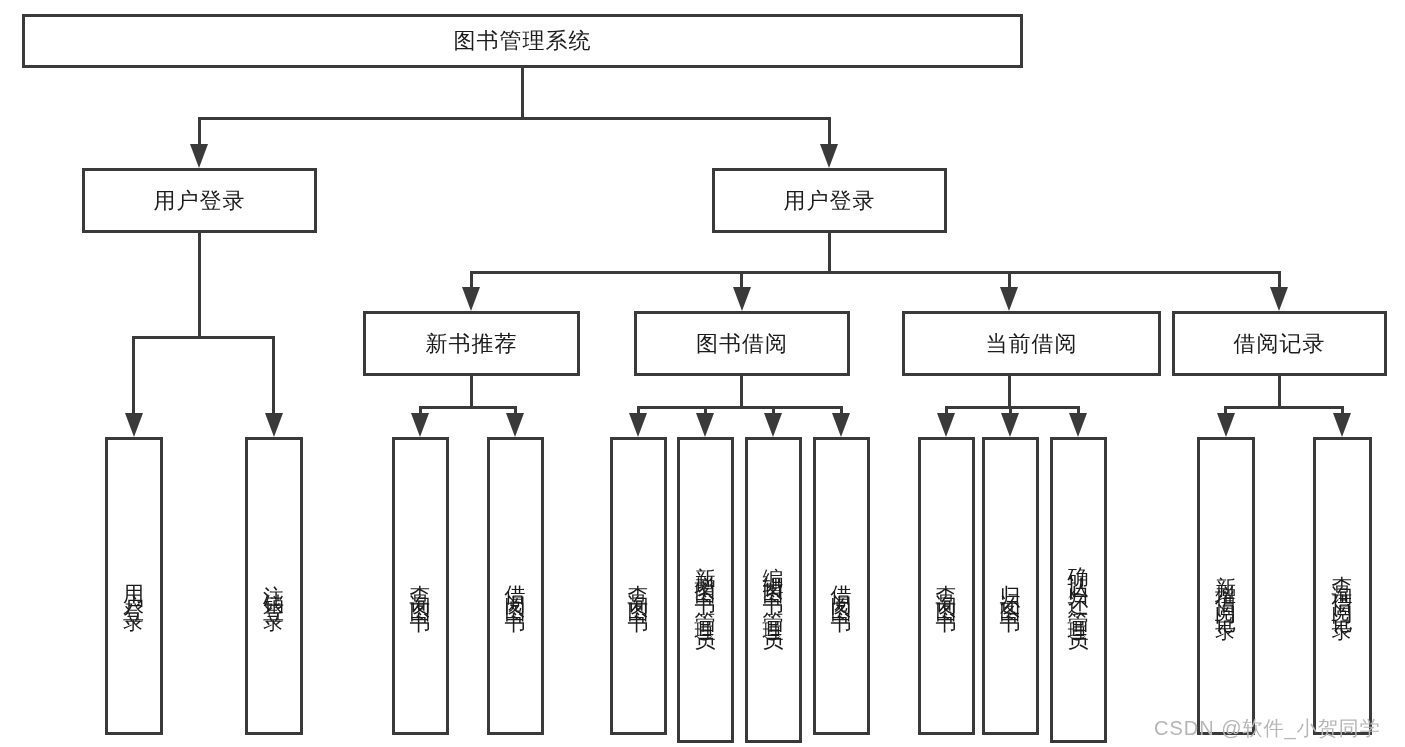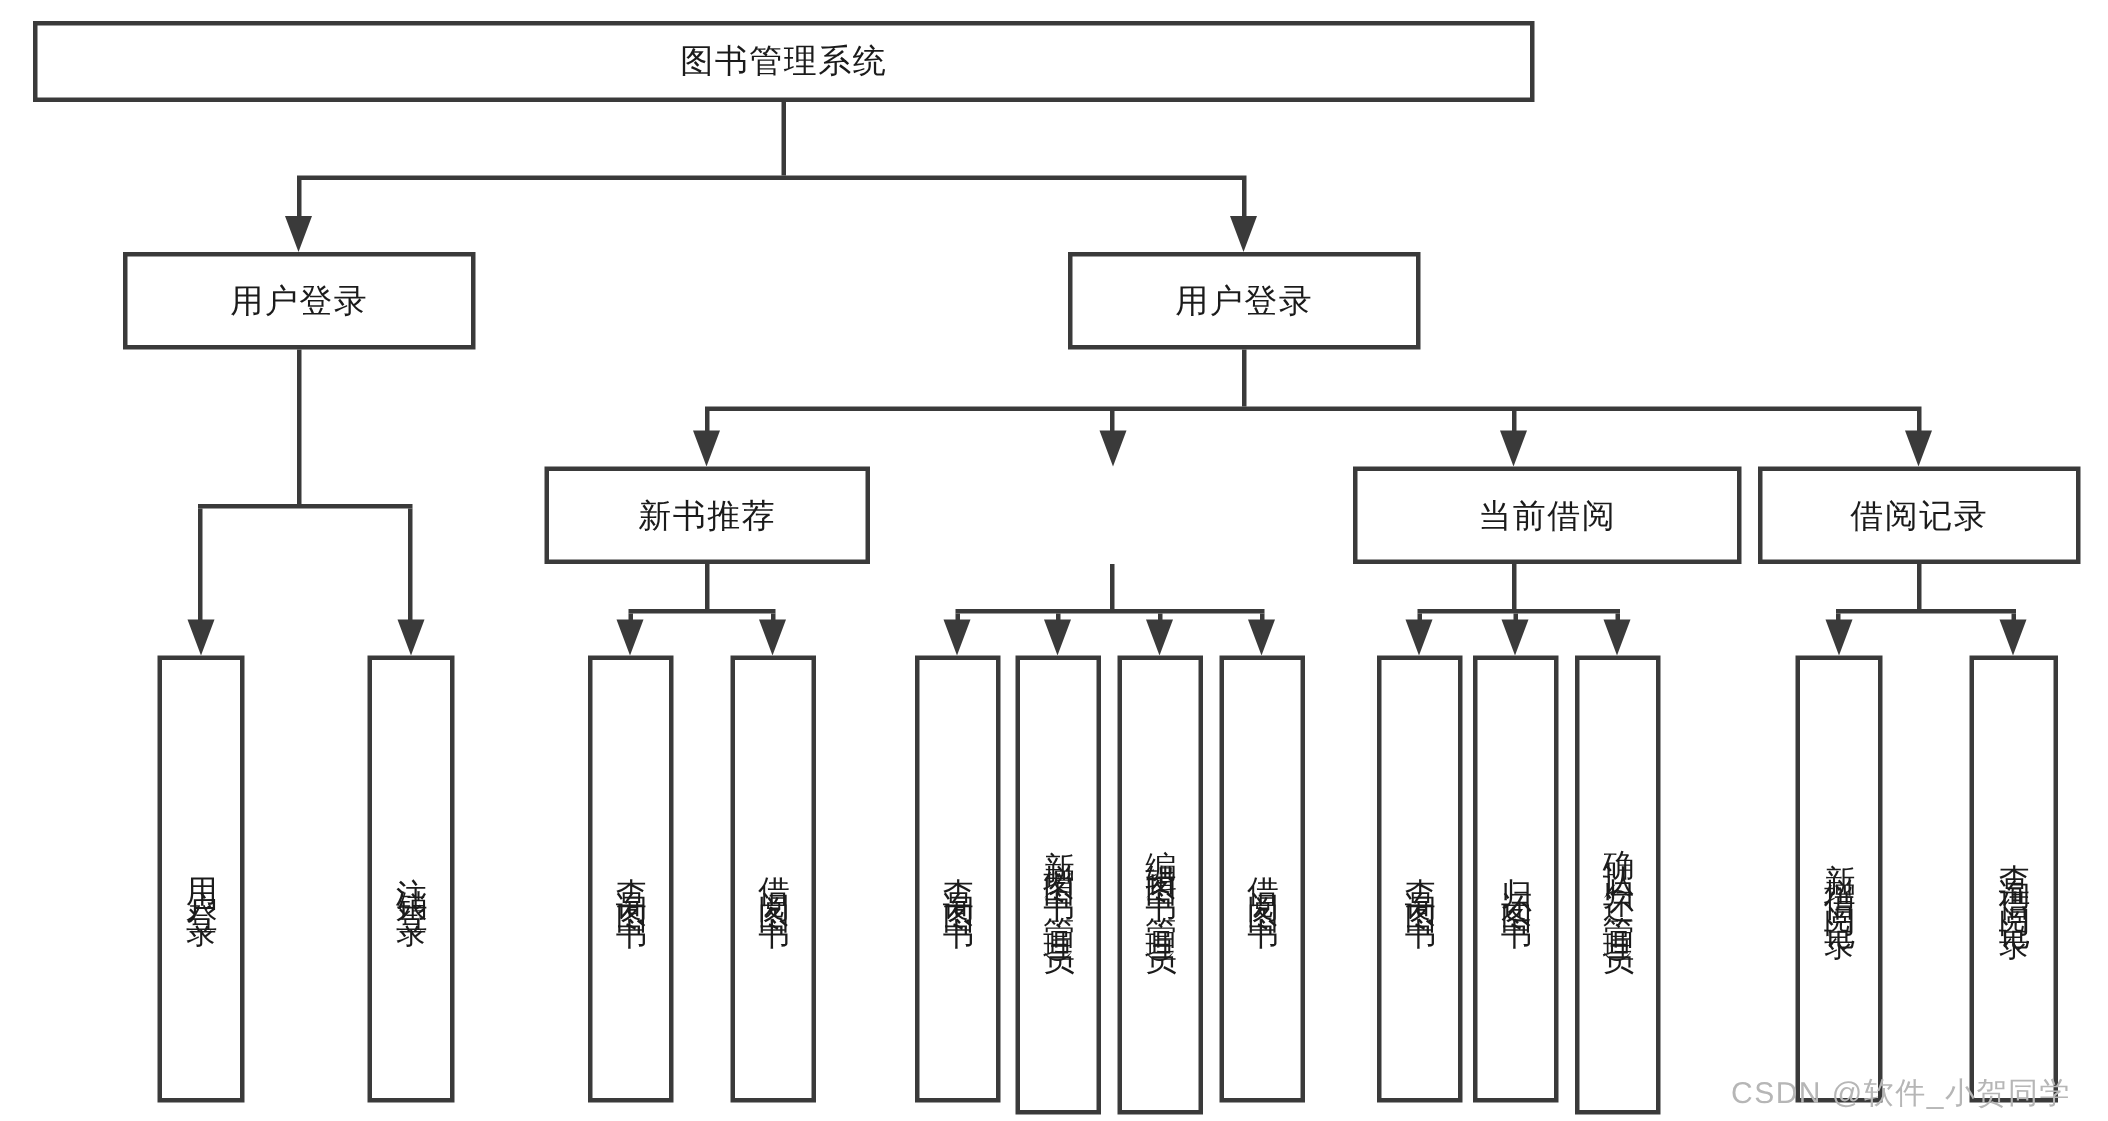--- a/index.html
+++ b/index.html
@@ -64,20 +64,23 @@
   <div class="ar" style="left:462px;top:287px;"></div>
   <div class="vl" style="left:740px;top:274px;height:16px;"></div>
   <div class="ar" style="left:733px;top:287px;"></div>
   <div class="vl" style="left:1008px;top:274px;height:16px;"></div>
   <div class="ar" style="left:1000px;top:287px;"></div>
   <div class="vl" style="left:1278px;top:274px;height:16px;"></div>
   <div class="ar" style="left:1270px;top:287px;"></div>
 
   <div class="box hx" style="left:363px;top:311px;width:217px;height:65px;">
     <span>新书推荐</span>
+  </div>
+  <div class="box hx" style="left:634px;top:311px;width:216px;height:65px;">
+    <span>图书借阅</span>
   </div>
   <div class="box hx" style="left:902px;top:311px;width:259px;height:65px;">
     <span>当前借阅</span>
   </div>
   <div class="box hx" style="left:1172px;top:311px;width:215px;height:65px;">
     <span>借阅记录</span>
   </div>
 
   <div class="vl" style="left:470px;top:376px;height:30px;"></div>
   <div class="hl" style="left:419px;top:406px;width:98px;"></div>

